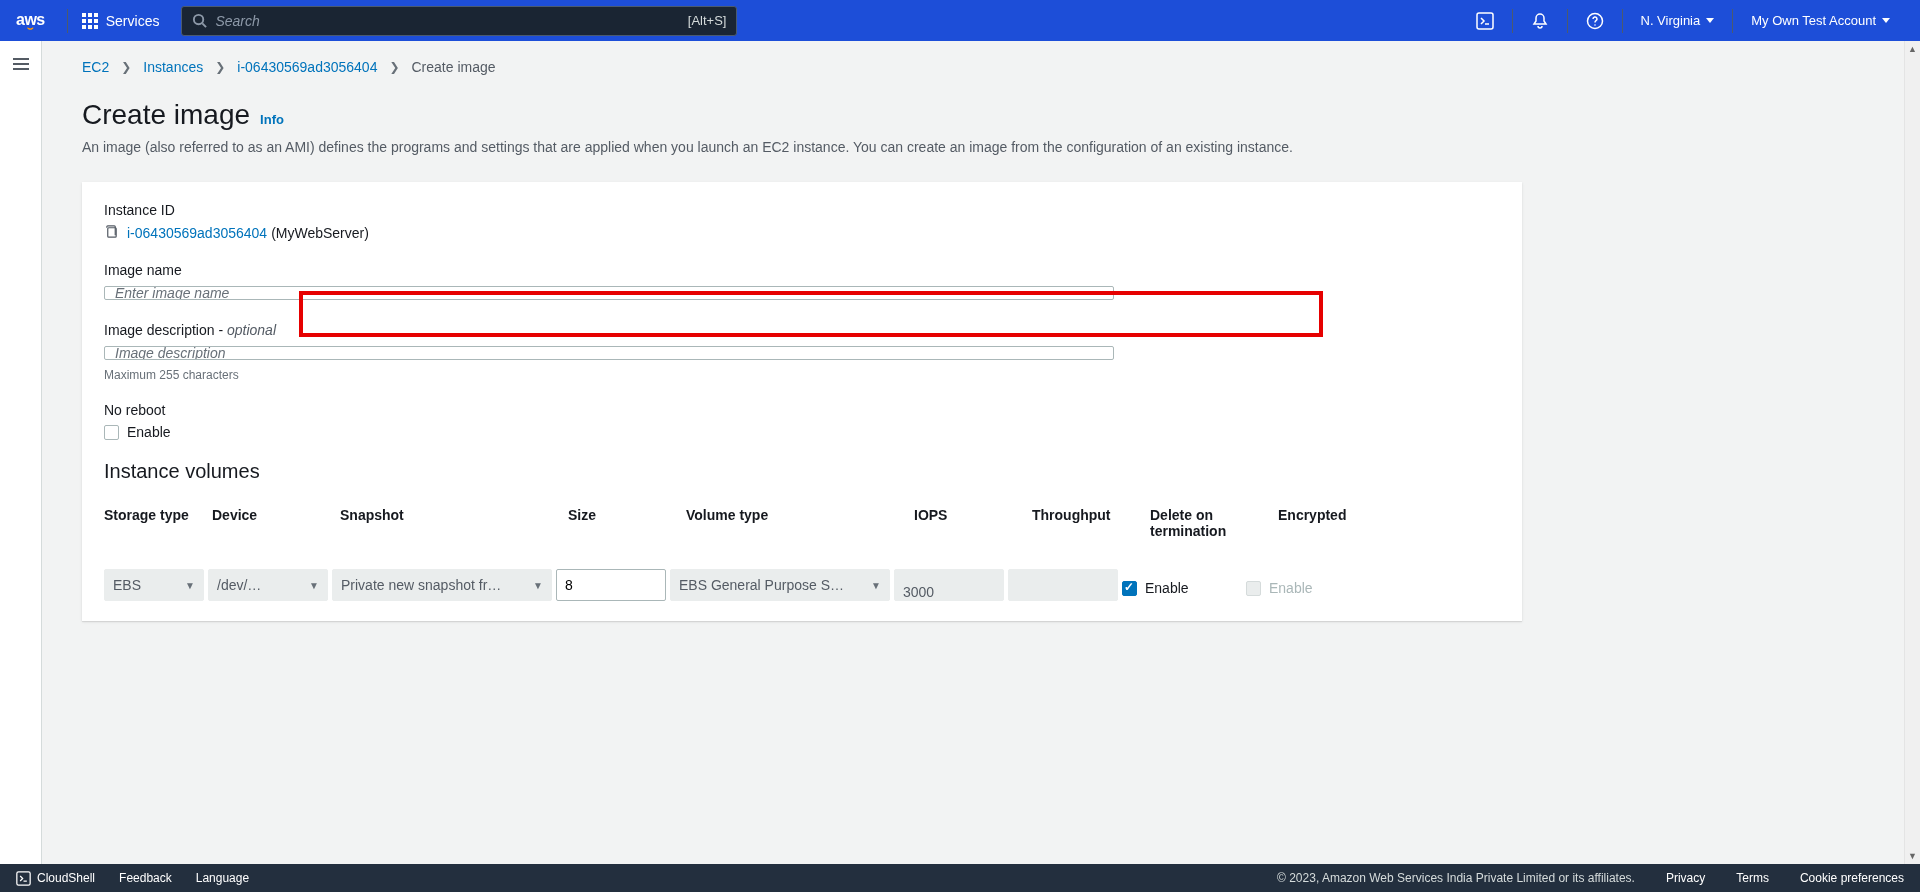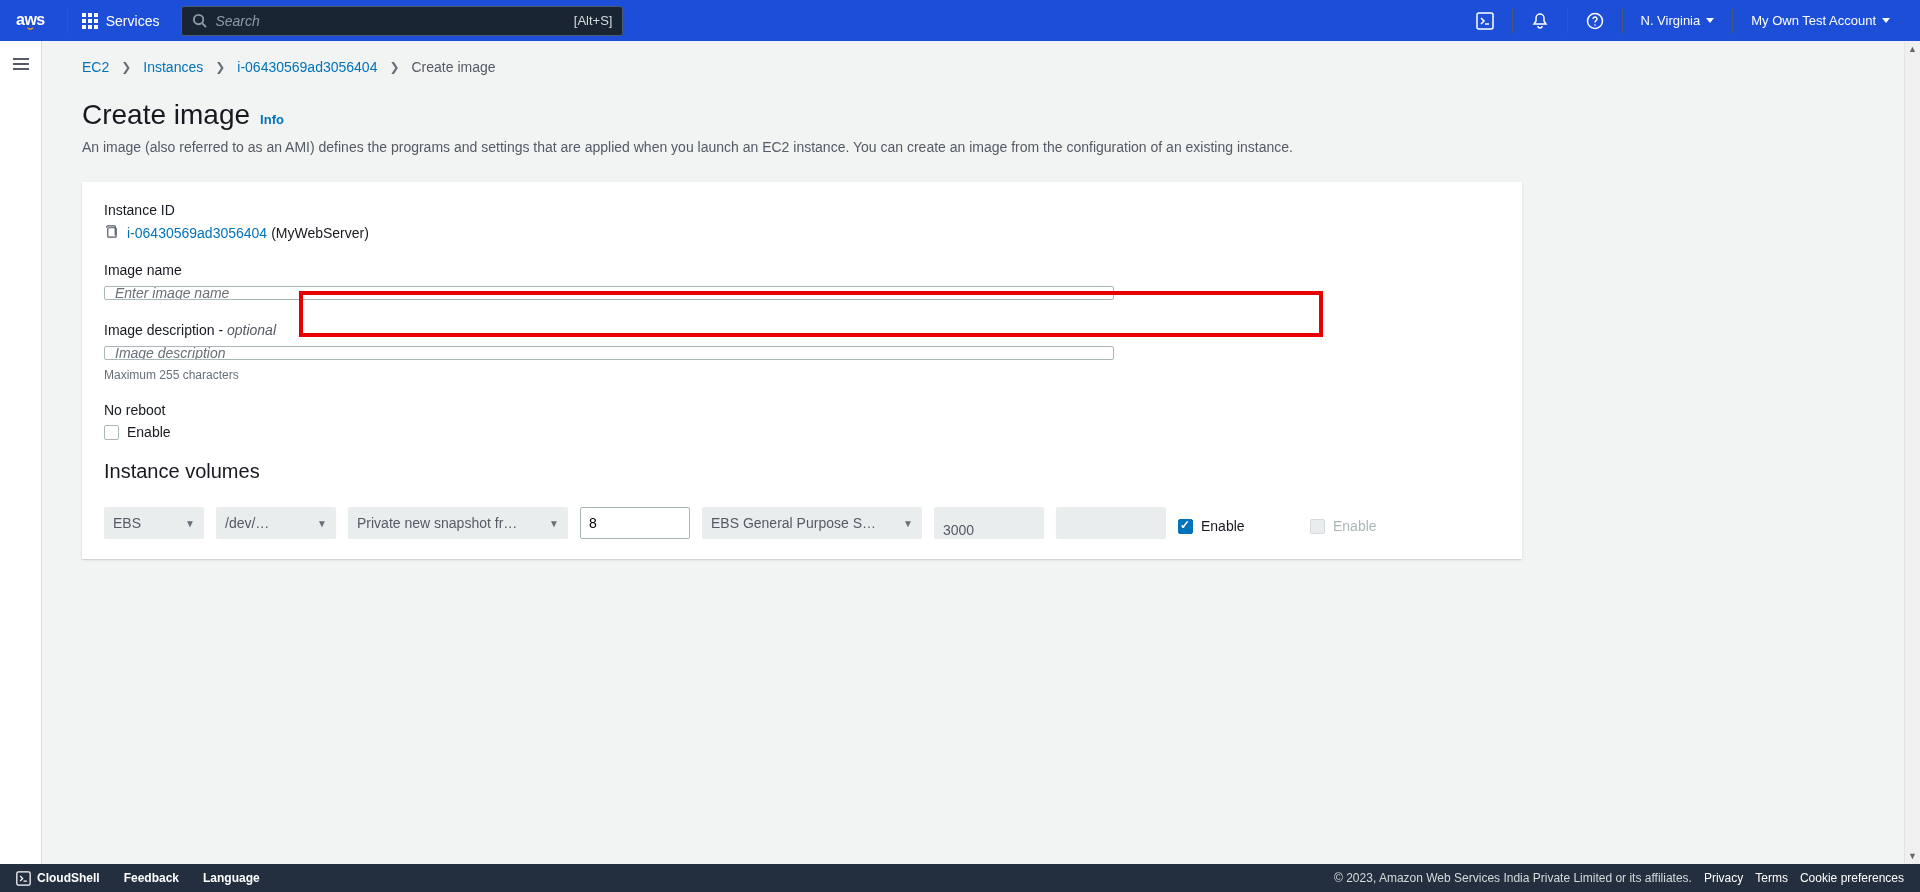--- a/index.html
+++ b/index.html
@@ -7,21 +7,21 @@
 
 
 .top-nav { background: #1d4ed8; height: 41px; display: flex; align-items: center; color: #fff; padding: 12px 16px; position: relative; }
 .aws-logo { font-weight: 700; font-size: 16px; color: #fff; margin-right: 18px; display: flex; align-items: center; }
 .aws-logo .aws-text { color: #fff; font-size: 16px; letter-spacing: -0.5px; }
 .aws-logo .smile { color: #ff9900; font-size: 10px; line-height: 4px; display: block; margin-top: -3px; text-align: center; }
 .divider-v { width: 1px; height: 24px; background: #4a5a70; margin: 0 4px; }
 .services-btn { display: flex; align-items: center; gap: 8px; padding: 0 10px; cursor: pointer; font-size: 14px; }
 .grid-icon { display: grid; grid-template-columns: repeat(3, 4px); grid-template-rows: repeat(3, 4px); gap: 2px; }
 .grid-icon span { background: #fff; width: 4px; height: 4px; }
-.search-box { background: #1a2533; border: 1px solid #4a5a70; border-radius: 3px; height: 30px; width: 442px; display: flex; align-items: center; padding: 0 10px; margin-left: 12px; color: #8d99a8; position: relative; }
+.search-box { background: #1a2533; border: 1px solid #4a5a70; border-radius: 3px; height: 30px; width: 556px; display: flex; align-items: center; padding: 0 10px; margin-left: 12px; color: #8d99a8; position: relative; }
 .search-box svg { flex: 0 0 auto; }
 .search-box .ph { margin-left: 8px; font-style: italic; font-size: 14px; color: #8d99a8; }
 .search-box .hint { position: absolute; right: 10px; font-size: 13px; color: #d5dbdb; }
 .nav-right { margin-left: auto; display: flex; align-items: center; gap: 0; }
 .nav-icon-btn { padding: 0 14px; cursor: pointer; display: flex; align-items: center; height: 40px; }
 .nav-text-btn { padding: 0 14px; cursor: pointer; font-size: 13px; display: flex; align-items: center; gap: 6px; height: 40px; }
 .caret-down { width: 0; height: 0; border-left: 4px solid transparent; border-right: 4px solid transparent; border-top: 5px solid #fff; }
 
 
 .left-rail { position: absolute; left: 0; top: 41px; width: 42px; height: calc(100% - 41px - 28px); background: #fff; border-right: 1px solid #d5dbdb; display: flex; justify-content: center; padding-top: 14px; }
@@ -63,34 +63,34 @@
 .checkbox.checked { background: #0073bb; border-color: #0073bb; }
 .checkbox.checked::after { content: '✓'; color: #fff; font-size: 12px; position: absolute; top: -2px; left: 1px; font-weight: bold; }
 .checkbox.disabled { background: #eaeded; border-color: #d5dbdb; cursor: not-allowed; }
 .checkbox-label { font-size: 14px; color: #16191f; }
 .checkbox-label.disabled { color: #aab7b8; }
 
 .section-header { font-size: 20px; color: #16191f; margin-bottom: 24px; margin-top: 8px; }
 
 .vol-table { width: 100%; }
 .vol-headers { display: grid; grid-template-columns: 100px 120px 220px 110px 220px 110px 110px 120px 100px; gap: 8px; font-size: 14px; font-weight: 700; color: #16191f; padding-bottom: 30px; }
-.vol-row { display: grid; grid-template-columns: 100px 120px 220px 110px 220px 110px 110px 120px 100px; gap: 12px; align-items: center; }
+.vol-row { display: grid; grid-template-columns: 100px 120px 220px 110px 220px 110px 110px 120px 100px; gap: 4px; align-items: center; }
 .sel { height: 32px; background: #eaeded; border: 1px solid #eaeded; border-radius: 2px; display: flex; align-items: center; justify-content: space-between; padding: 0 8px; font-size: 14px; color: #545b64; cursor: pointer; }
 .sel .tri { color: #687078; font-size: 10px; }
 .num-input { height: 32px; border: 1px solid #aab7b8; border-radius: 2px; padding: 0 8px; font-size: 14px; width: 100%; }
 .readonly-val { height: 32px; background: #eaeded; border: 1px solid #eaeded; border-radius: 2px; display: flex; align-items: flex-end; padding: 0 8px; font-size: 14px; color: #545b64; }
 
 
 .red-box { position: absolute; border: 4px solid #e60000; pointer-events: none; }
 
 
 .footer { position: fixed; left: 0; right: 0; bottom: 0; height: 28px; background: #232f3e; color: #d5dbdb; display: flex; align-items: center; padding: 0 16px; font-size: 12px; }
-.footer-left { display: flex; align-items: center; gap: 24px; font-weight: bold; }
+.footer-left { display: flex; align-items: center; gap: 24px; }
 .footer-left .item { display: flex; align-items: center; gap: 6px; cursor: pointer; color: #fff; }
-.footer-right { margin-left: auto; display: flex; align-items: center; gap: 12px; }
+.footer-right { margin-left: auto; display: flex; align-items: center; gap: 31px; }
 .footer-right .link { cursor: pointer; color: #fff; }
 .right-edge-indicator { position: absolute; right: 0; top: 355px; width: 6px; height: 36px; background: #1fbf9c; border-radius: 3px 0 0 3px; }
 </style>
 </head>
 <body>
 
 <div class="top-nav">
   <div class="aws-logo">
     <div>
       <span class="aws-text">aws</span>
@@ -212,20 +212,31 @@
         <div class="field-label">No reboot</div>
         <div class="checkbox-row">
           <div class="checkbox"></div>
           <span class="checkbox-label">Enable</span>
         </div>
       </div>
 
       <div class="section-header">Instance volumes</div>
 
       <div class="vol-table">
+        <div class="vol-headers">
+          <div>Storage type</div>
+          <div>Device</div>
+          <div>Snapshot</div>
+          <div>Size</div>
+          <div>Volume type</div>
+          <div>IOPS</div>
+          <div>Throughput</div>
+          <div>Delete on termination</div>
+          <div>Encrypted</div>
+        </div>
         <div class="vol-row">
           <div class="sel">
               <span>EBS</span>
               <span class="tri">▼</span>
             </div>
           <div class="sel">
               <span>/dev/…</span>
               <span class="tri">▼</span>
             </div>
           <div class="sel">

